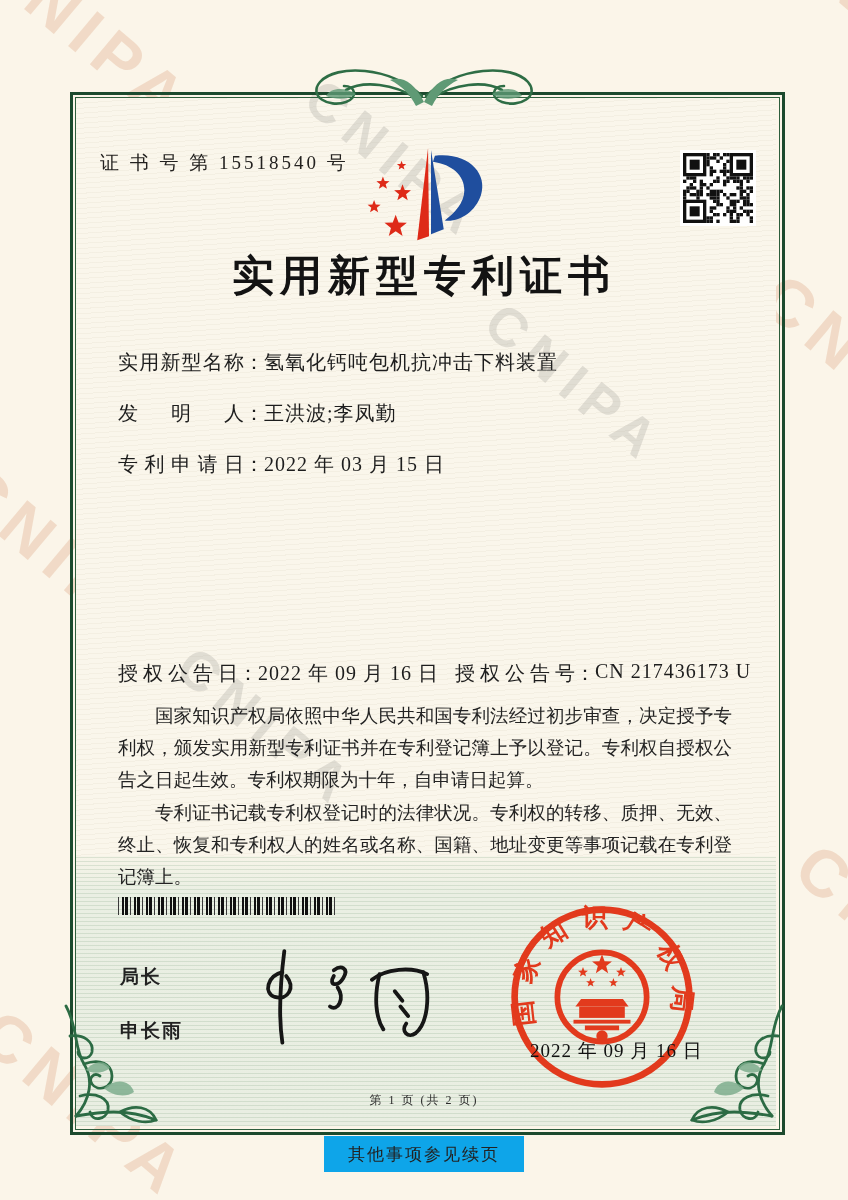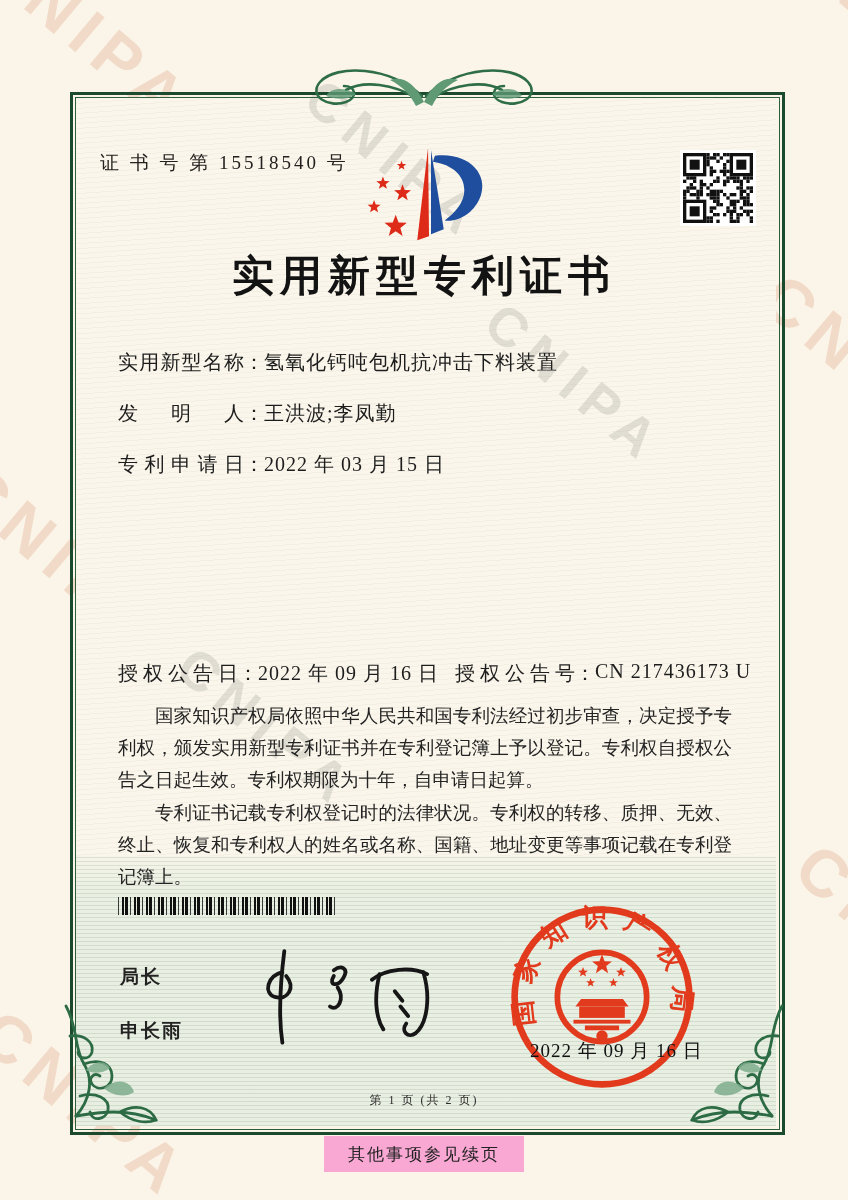--- a/index.html
+++ b/index.html
@@ -71,21 +71,21 @@
   .signature{position:absolute;left:250px;top:942px;width:200px;height:108px;}
 
   .seal{position:absolute;left:507px;top:902px;width:190px;height:190px;}
   .seal-date{
     position:absolute;left:530px;top:1038px;width:150px;font-size:19px;color:#111;
     letter-spacing:1px;white-space:nowrap;z-index:6;
   }
   .pagenum{position:absolute;left:0;top:1092px;width:848px;text-align:center;font-size:12px;letter-spacing:2px;color:#2a2a2a;}
 
   .note-box{
-    position:absolute;left:324px;top:1136px;width:200px;height:36px;background:#f9a8d4;
+    position:absolute;left:324px;top:1136px;width:200px;height:36px;background:#0ea5e9;
     display:flex;align-items:center;justify-content:center;
     font-size:17px;letter-spacing:2px;color:#222;
   }
 
   
   .orn-top{position:absolute;left:294px;top:56px;width:260px;height:64px;}
   .orn-corner{position:absolute;width:118px;height:132px;}
   .orn-bl{left:60px;top:1000px;}
   .orn-br{left:670px;top:1000px;transform:scaleX(-1);}
   svg{display:block;}

